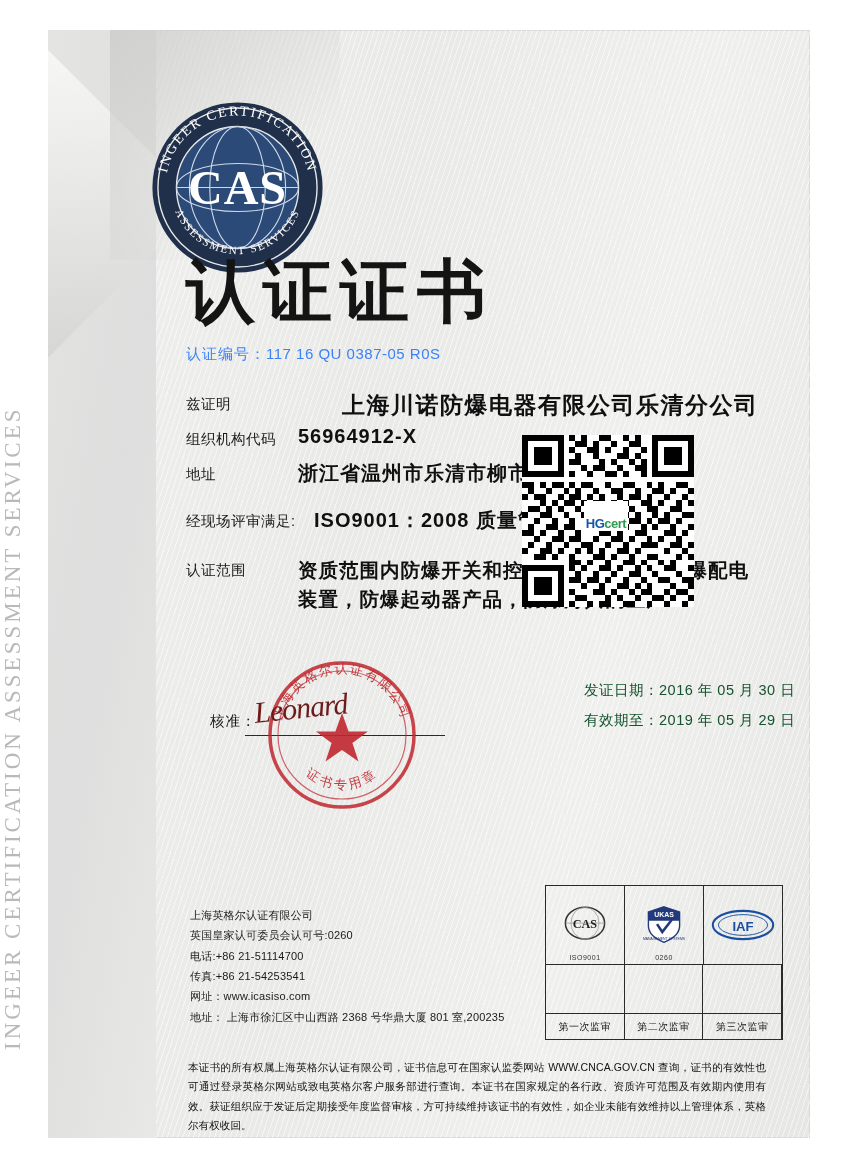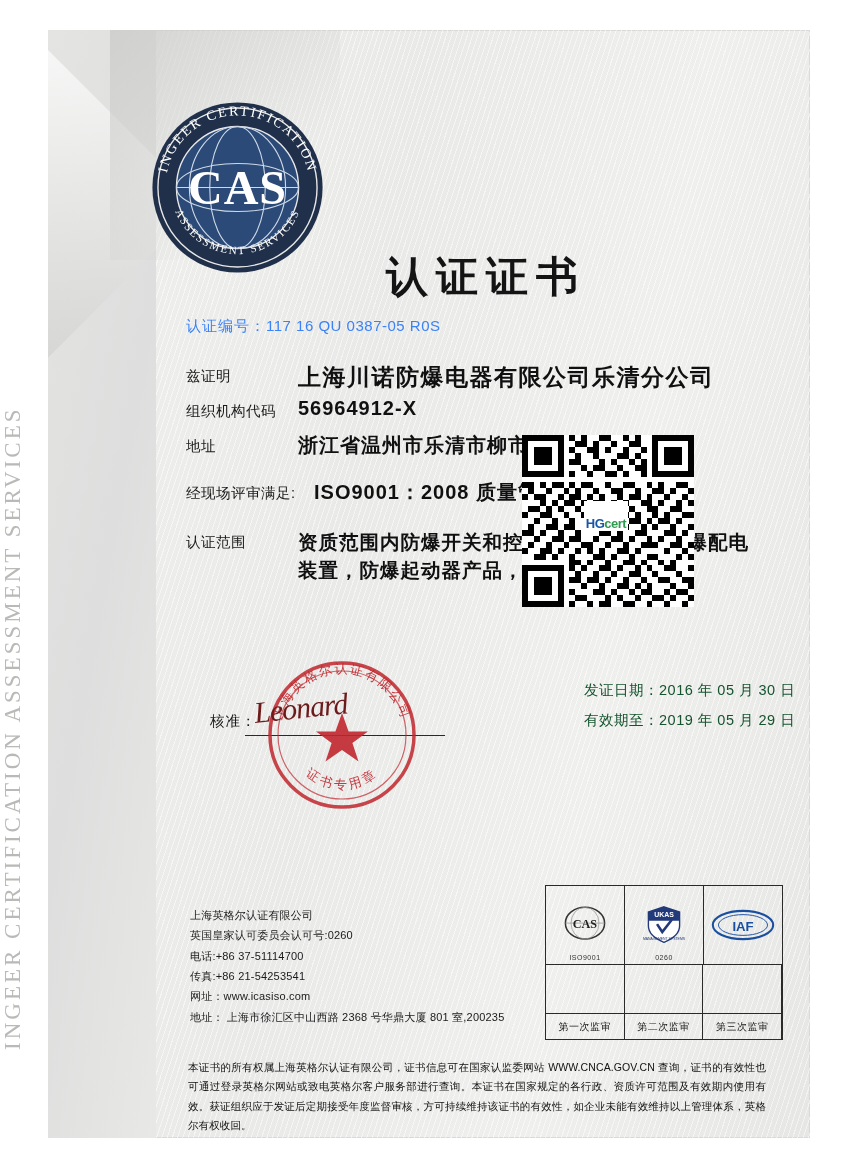--- a/index.html
+++ b/index.html
@@ -94,26 +94,25 @@
   }
   
   .content {
     position: absolute;
     left: 186px;
     top: 255px;
     width: 600px;
   }
   .cert-title {
     font-family: "DejaVu Sans", "Liberation Sans", sans-serif;
-    font-size: 42px;
+    font-size: 69px;
     font-weight: bold;
     letter-spacing: 8px;
     color: #141414;
     line-height: 1.05;
-    text-align: center;
   }
   .cert-no {
     margin-top: 18px;
     font-size: 15px;
     color: #3b82f6;
     letter-spacing: 0.5px;
   }
   .cert-no .lbl { letter-spacing: 1px; }
   .row {
     display: flex;
@@ -127,21 +126,21 @@
     color: #1a1a1a;
     padding-top: 5px;
     letter-spacing: 0.5px;
   }
   .row .val {
     font-size: 21px;
     font-weight: bold;
     color: #101010;
     letter-spacing: 1px;
   }
-  .row.company { margin-top: 26px; }
+  .row.company { margin-top: 26px; gap: 44px; }
   .row.company .val { font-size: 23px; letter-spacing: 1.5px; }
   .row.orgcode { margin-top: 4px; }
   .row.orgcode .val { font-size: 20px; }
   .row.addr { margin-top: 11px; }
   .row.addr .val { font-size: 20px; }
   .row.audit { margin-top: 20px; }
   .row.audit .lbl { width: 128px; flex: 0 0 128px; }
   .row.audit .val { font-size: 20px; }
   .row.scope { margin-top: 22px; }
   .row.scope .val {
@@ -629,21 +628,21 @@
   <div class="signature">Leonard</div>
 
   <div class="dates">
     <div>发证日期：2016 年 05 月 30 日</div>
     <div>有效期至：2019 年 05 月 29 日</div>
   </div>
 
   <div class="footer-left">
     <div>上海英格尔认证有限公司</div>
     <div>英国皇家认可委员会认可号:0260</div>
-    <div>电话:+86 37-51114700</div>
+    <div>电话:+86 21-51114700</div>
     <div>传真:+86 21-54253541</div>
     <div>网址：www.icasiso.com</div>
     <div>地址： 上海市徐汇区中山西路 2368 号华鼎大厦 801 室,200235</div>
   </div>
 
   <div class="footer-table">
     <div class="ft-row1">
       <div class="ft-cell">
         <svg class="logo-cas" viewBox="0 0 60 46" width="56" height="44">
           <ellipse cx="30" cy="21" rx="21" ry="17" fill="none" stroke="#333" stroke-width="1.6"></ellipse>

